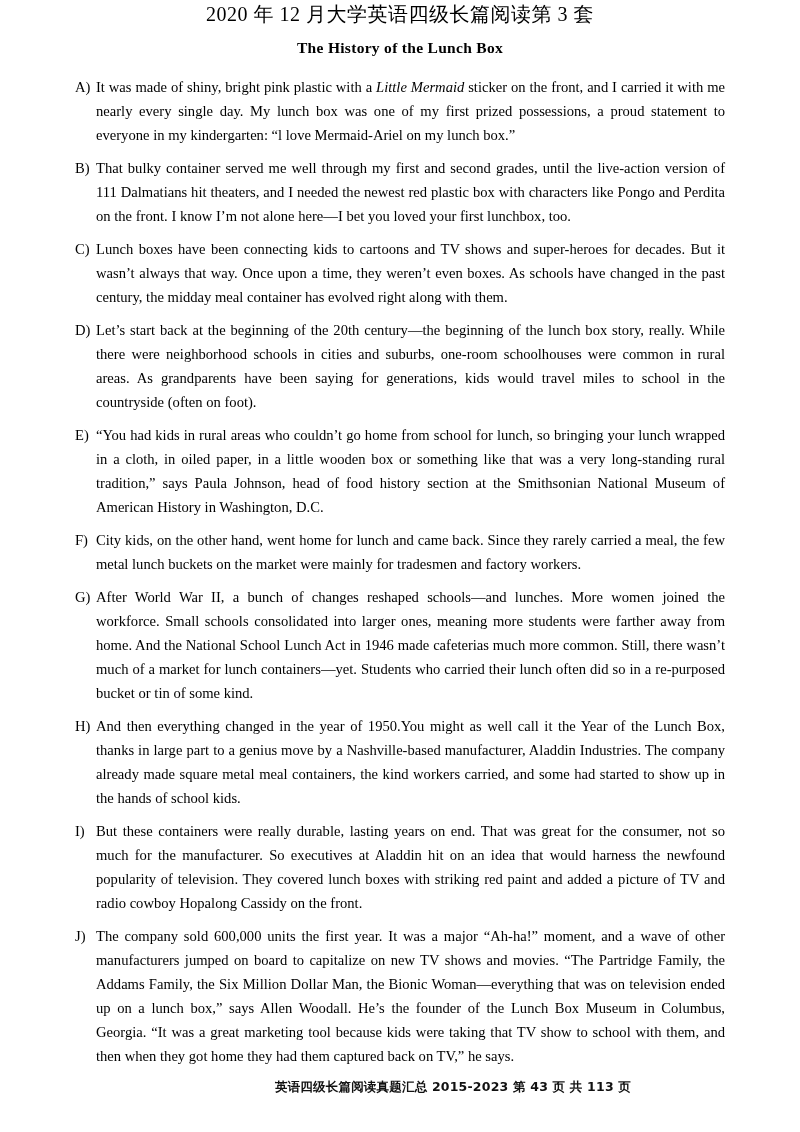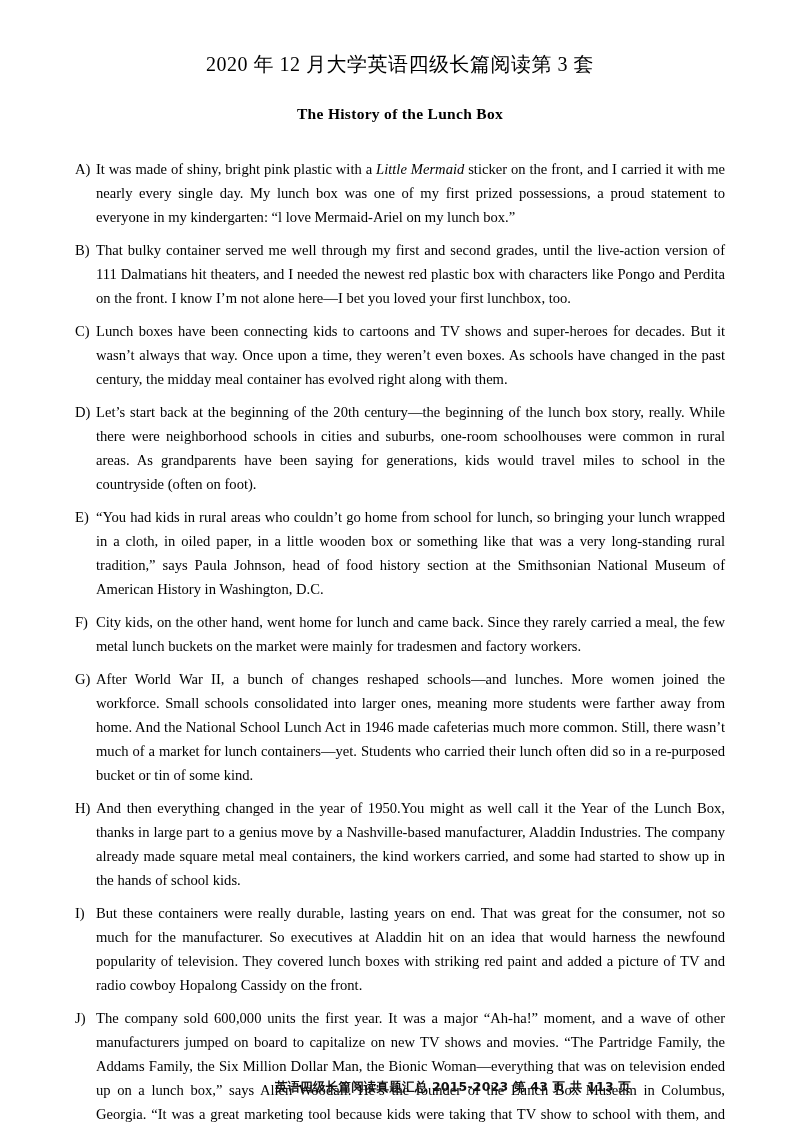--- a/index.html
+++ b/index.html
@@ -23,30 +23,29 @@
     padding: 0;
   }
 
   
   .doc-title {
     text-align: center;
     font-size: 20px;
     line-height: 28px;
     font-weight: 400;
     margin: 0;
-    padding-top: 50px;
     letter-spacing: 0.5px;
     font-family: "Liberation Serif", "DejaVu Serif", serif;
   }
   .doc-subtitle {
     text-align: center;
     font-size: 15.5px;
     line-height: 22px;
     font-weight: bold;
-    margin: 16px;
+    margin: 0;
     padding-top: 9px;
     letter-spacing: 0.3px;
     font-family: "Liberation Serif", "DejaVu Serif", serif;
   }
 
   
   .body-wrap {
     margin: 0;
     padding: 0 75px 0 75px;
     padding-top: 16px;

